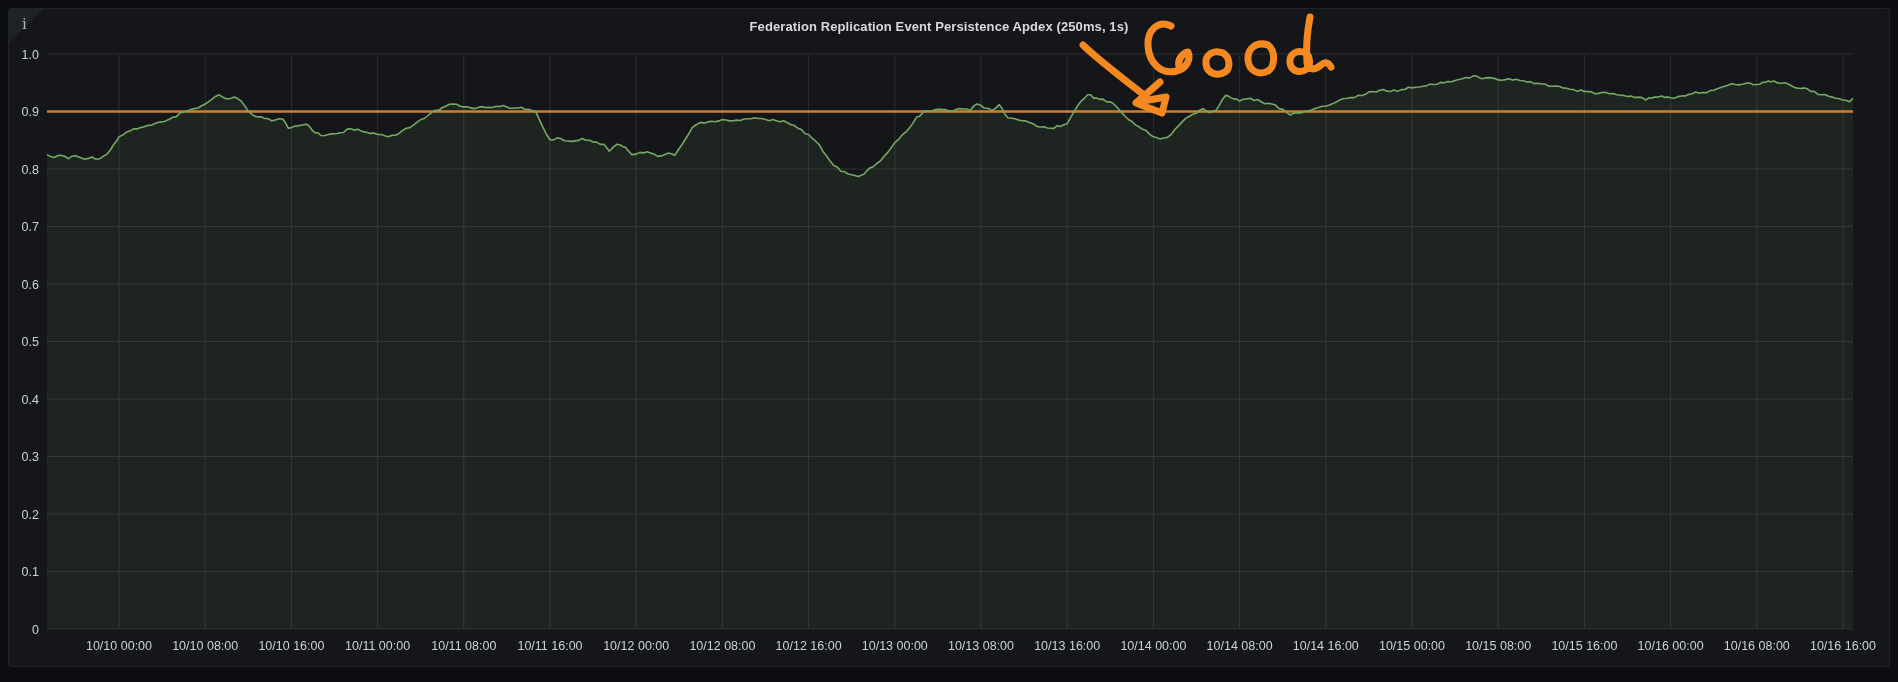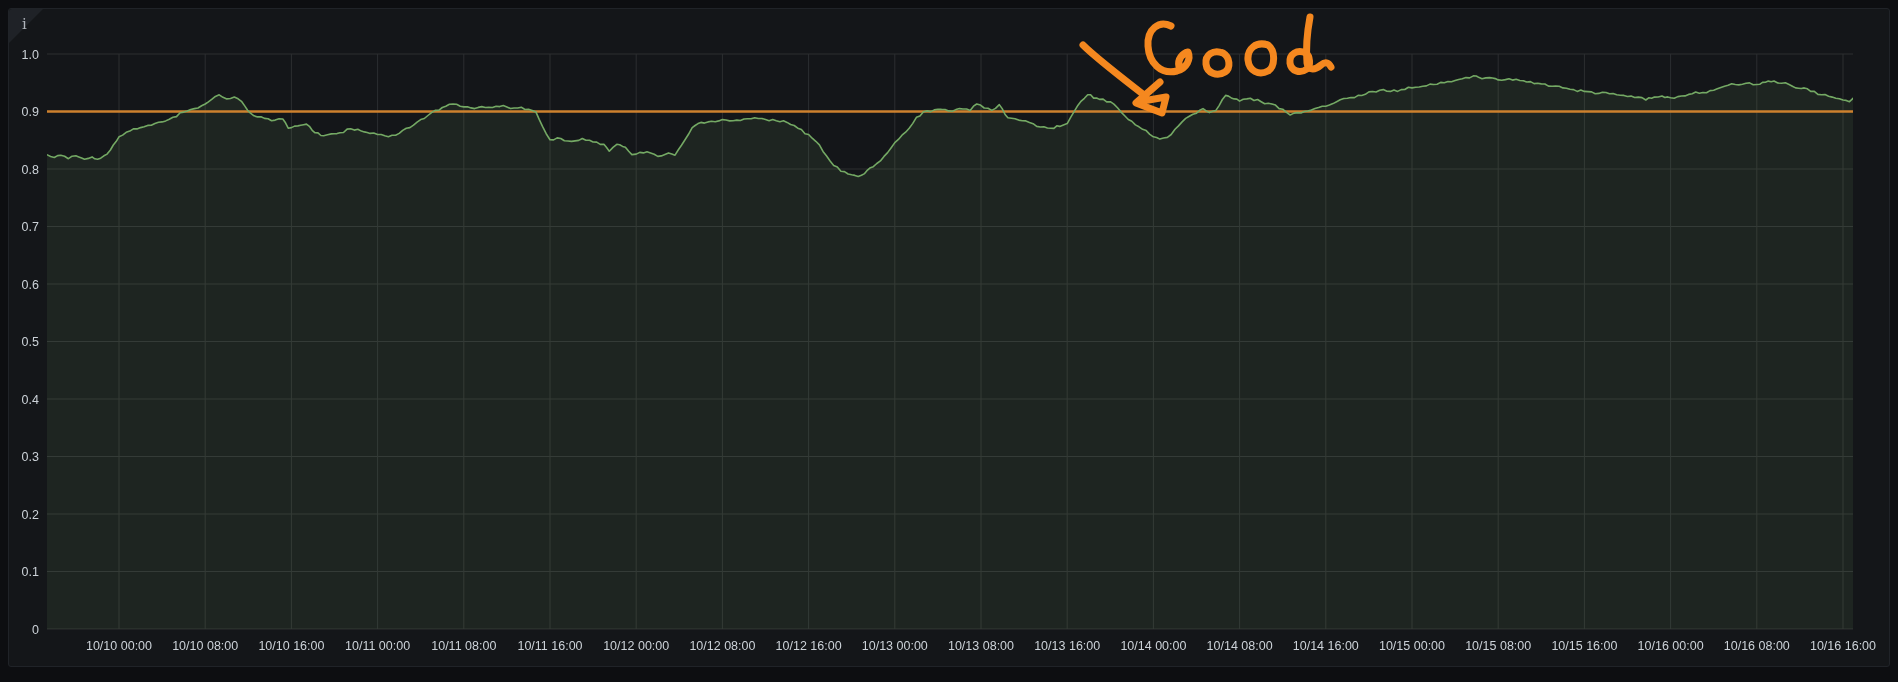--- a/index.html
+++ b/index.html
@@ -32,20 +32,21 @@
     font-family:"Liberation Sans", sans-serif;
     fill:#ccd2d8;font-size:12.5px;
   }
 </style>
 </head>
 <body>
 
 <div class="panel">
   <div class="info-corner"></div>
   <div class="info-corner-glyph">i</div>
+  <div class="panel-title">Federation Replication Event Persistence Apdex (250ms, 1s)</div>
   <svg id="chart" width="1882" height="659" viewBox="8 8 1882 659" style="position:absolute;left:0;top:0;" aria-label="Federation Replication Event Persistence Apdex (250ms, 1s)">
       <defs>
         <clipPath id="plotclip">
           <rect x="46" y="36" width="1806" height="592"></rect>
         </clipPath>
       </defs>
       <line x1="46" y1="53" x2="1852" y2="53" stroke="#2c2e31" stroke-width="1"></line>
       <text x="38" y="57.5" text-anchor="end">1.0</text>
       <line x1="46" y1="110.5" x2="1852" y2="110.5" stroke="#2c2e31" stroke-width="1"></line>
       <text x="38" y="115" text-anchor="end">0.9</text>

